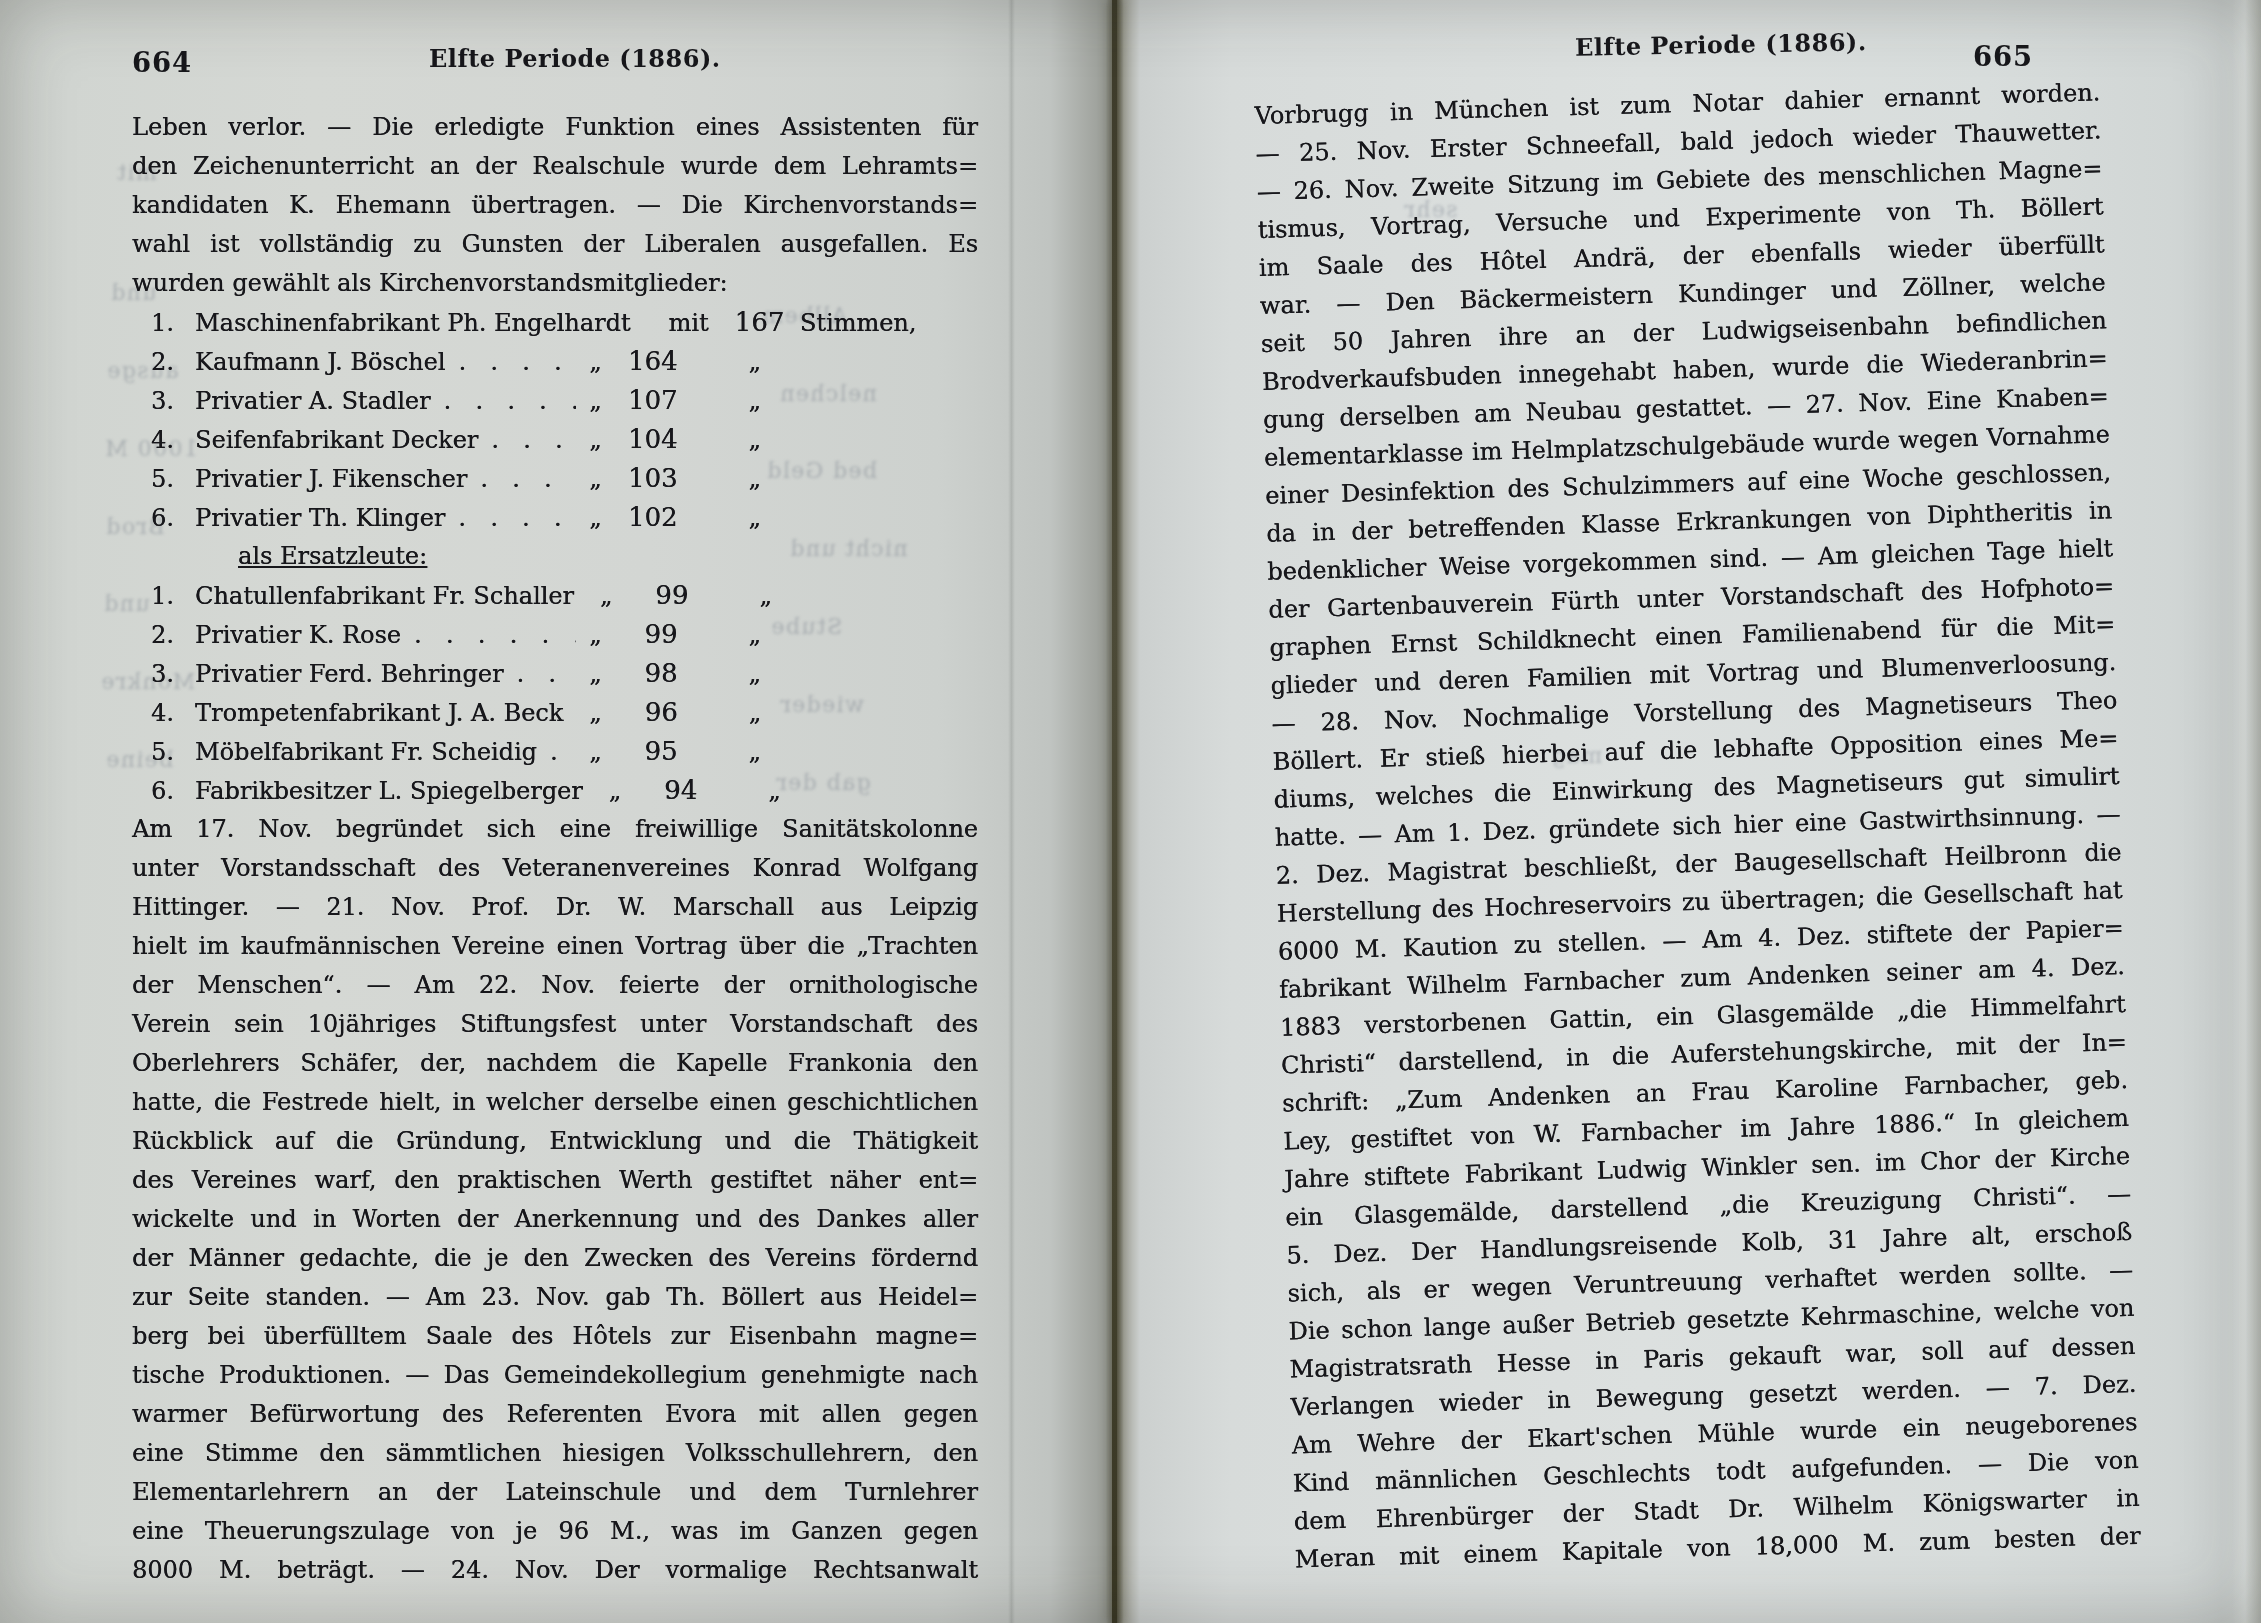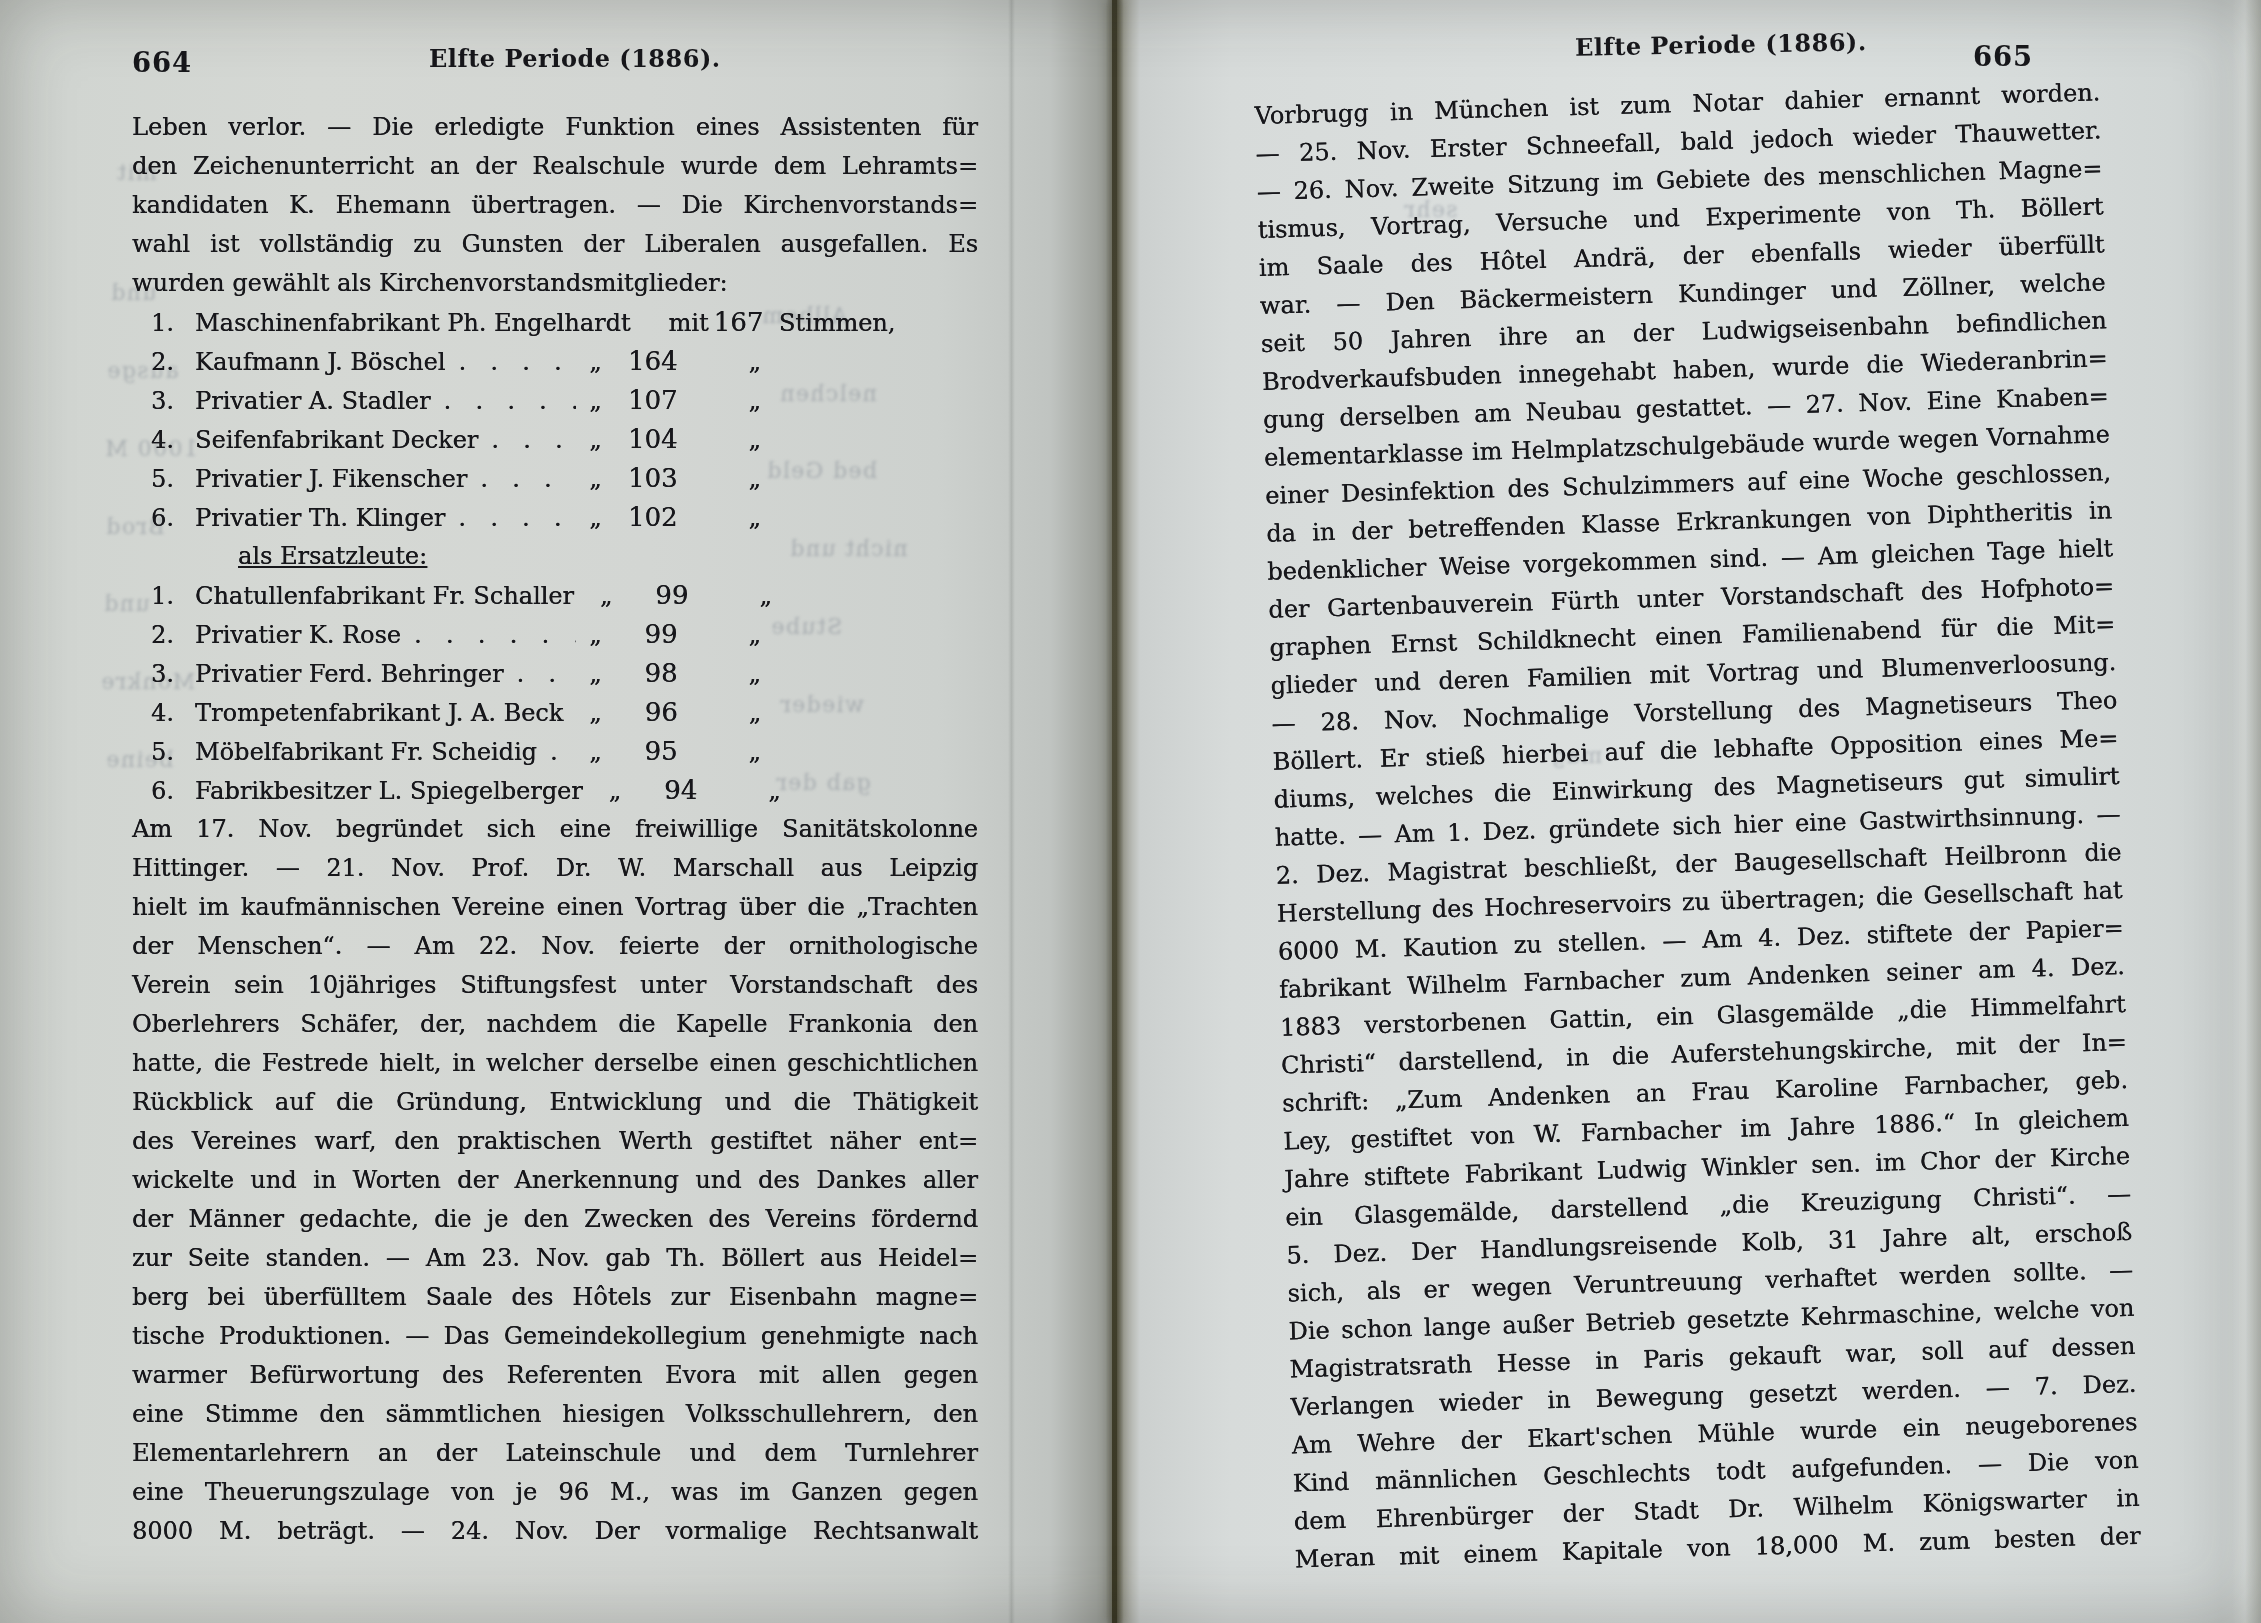--- a/index.html
+++ b/index.html
@@ -119,21 +119,21 @@
           <div class="tl">den Zeichenunterricht an der Realschule wurde dem Lehramts=</div>
           <div class="tl">kandidaten K. Ehemann übertragen. — Die Kirchenvorstands=</div>
           <div class="tl">wahl ist vollständig zu Gunsten der Liberalen ausgefallen. Es</div>
           <div class="tl short">wurden gewählt als Kirchenvorstandsmitglieder:</div>
         </div>
       <div id="left-votes-main">
           <div class="vote-row" style="width: auto;">
             <span class="vr-num">1.</span>
             <span class="vr-name">Maschinenfabrikant Ph. Engelhardt</span>
             <span class="vr-leader" style="flex: 0 0 12px;"></span>
-            <span class="vr-pre" style="margin-right: 5px;">mit</span>
+            <span class="vr-pre" style="margin-right: 26px;">mit</span>
             <span class="vr-votes" style="flex: 0 0 auto;">167</span>
             <span class="vr-post" style="margin-left: 15.6px;">Stimmen,</span>
           </div>
           <div class="vote-row">
             <span class="vr-num">2.</span>
             <span class="vr-name">Kaufmann J. Böschel</span>
             <span class="vr-leader">. . . . .</span>
             <span class="vr-pre">„</span>
             <span class="vr-votes">164</span>
             <span class="vr-post">„</span>
@@ -217,20 +217,21 @@
             <span class="vr-num">6.</span>
             <span class="vr-name">Fabrikbesitzer L. Spiegelberger</span>
             <span class="vr-leader">. .</span>
             <span class="vr-pre">„</span>
             <span class="vr-votes">94</span>
             <span class="vr-post">„</span>
           </div>
         </div>
       <div id="left-body-2">
           <div class="tl">Am 17. Nov. begründet sich eine freiwillige Sanitätskolonne</div>
+          <div class="tl">unter Vorstandsschaft des Veteranenvereines Konrad Wolfgang</div>
           <div class="tl">Hittinger. — 21. Nov. Prof. Dr. W. Marschall aus Leipzig</div>
           <div class="tl">hielt im kaufmännischen Vereine einen Vortrag über die „Trachten</div>
           <div class="tl">der Menschen“. — Am 22. Nov. feierte der ornithologische</div>
           <div class="tl">Verein sein 10jähriges Stiftungsfest unter Vorstandschaft des</div>
           <div class="tl">Oberlehrers Schäfer, der, nachdem die Kapelle Frankonia den</div>
           <div class="tl">hatte, die Festrede hielt, in welcher derselbe einen geschichtlichen</div>
           <div class="tl">Rückblick auf die Gründung, Entwicklung und die Thätigkeit</div>
           <div class="tl">des Vereines warf, den praktischen Werth gestiftet näher ent=</div>
           <div class="tl">wickelte und in Worten der Anerkennung und des Dankes aller</div>
           <div class="tl">der Männer gedachte, die je den Zwecken des Vereins fördernd</div>

